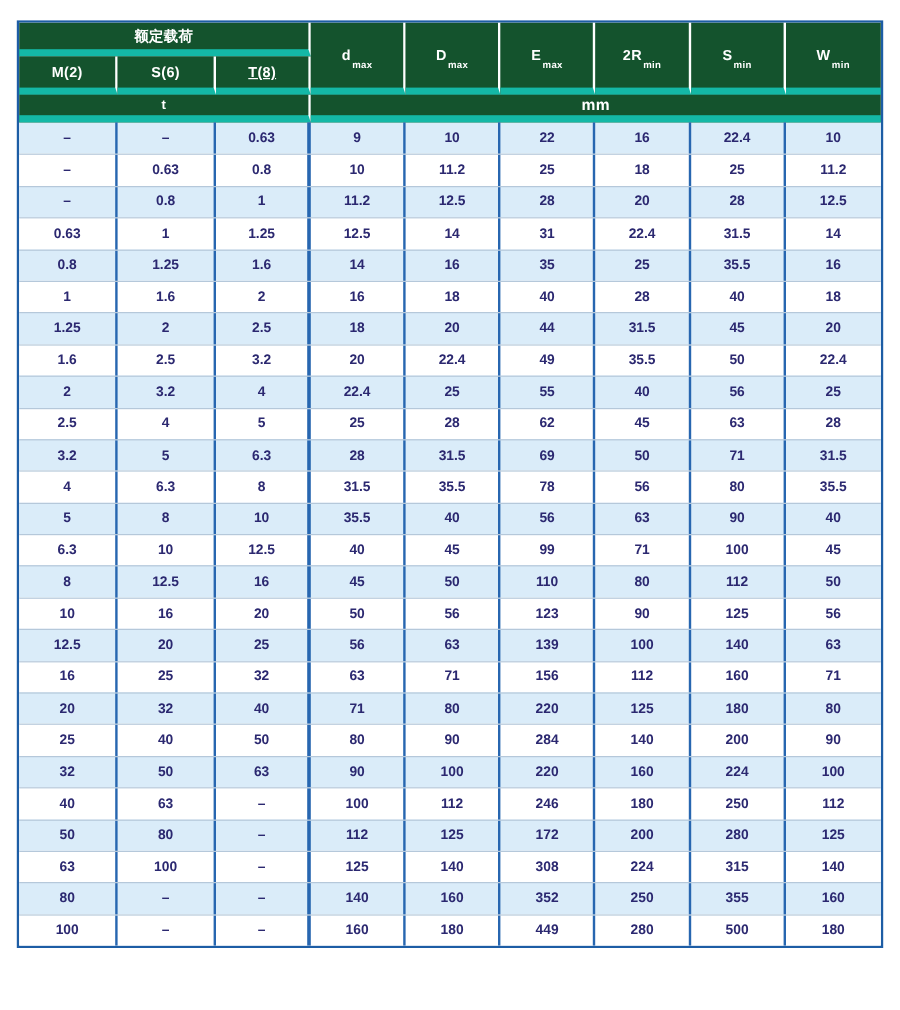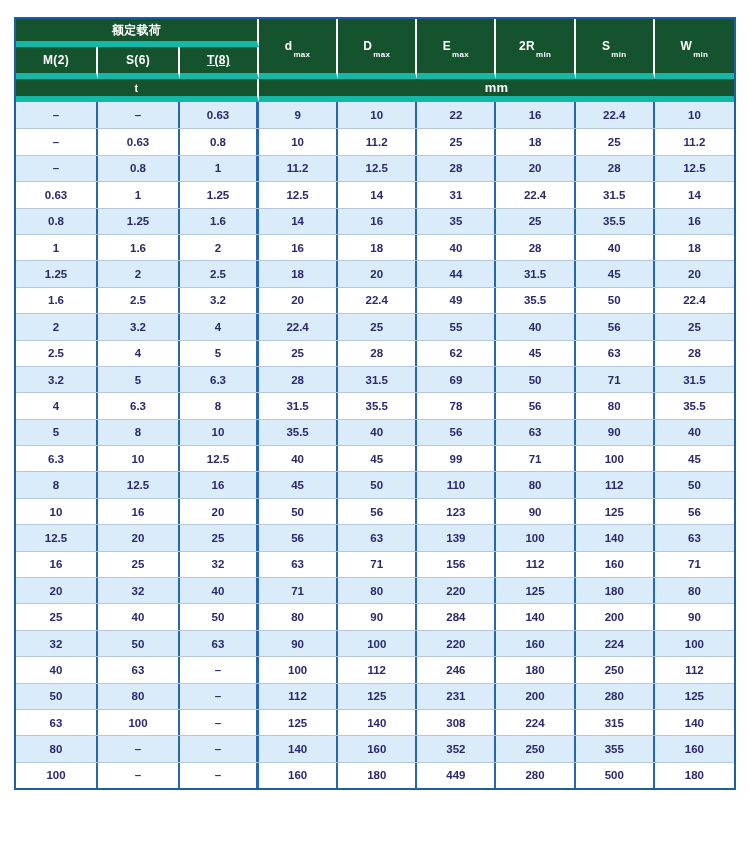--- a/index.html
+++ b/index.html
@@ -361,21 +361,21 @@
         <div class="cell">180</div>
         <div class="cell">250</div>
         <div class="cell">112</div>
       </div>
       <div class="data-row odd">
         <div class="cell">50</div>
         <div class="cell">80</div>
         <div class="cell">–</div>
         <div class="cell">112</div>
         <div class="cell">125</div>
-        <div class="cell">231</div>
+        <div class="cell">172</div>
         <div class="cell">200</div>
         <div class="cell">280</div>
         <div class="cell">125</div>
       </div>
       <div class="data-row">
         <div class="cell">63</div>
         <div class="cell">100</div>
         <div class="cell">–</div>
         <div class="cell">125</div>
         <div class="cell">140</div>

